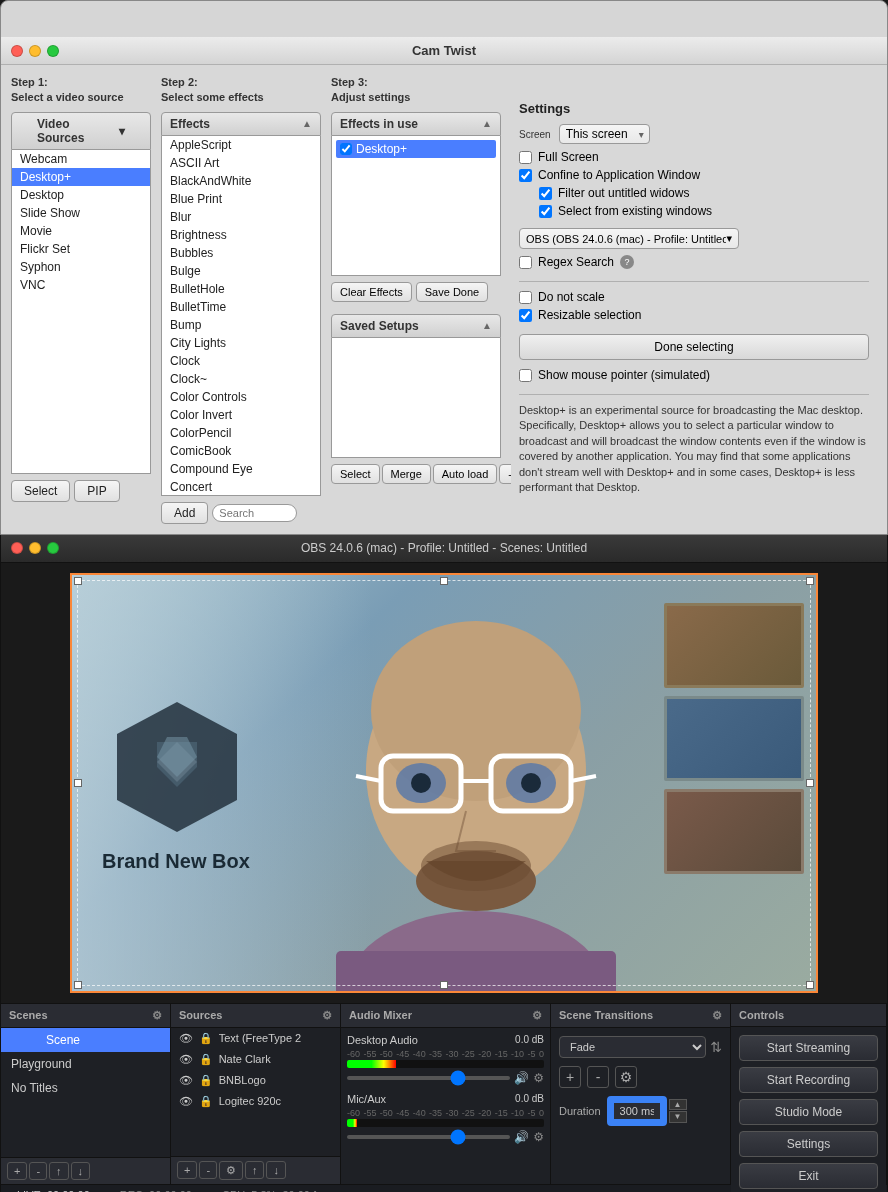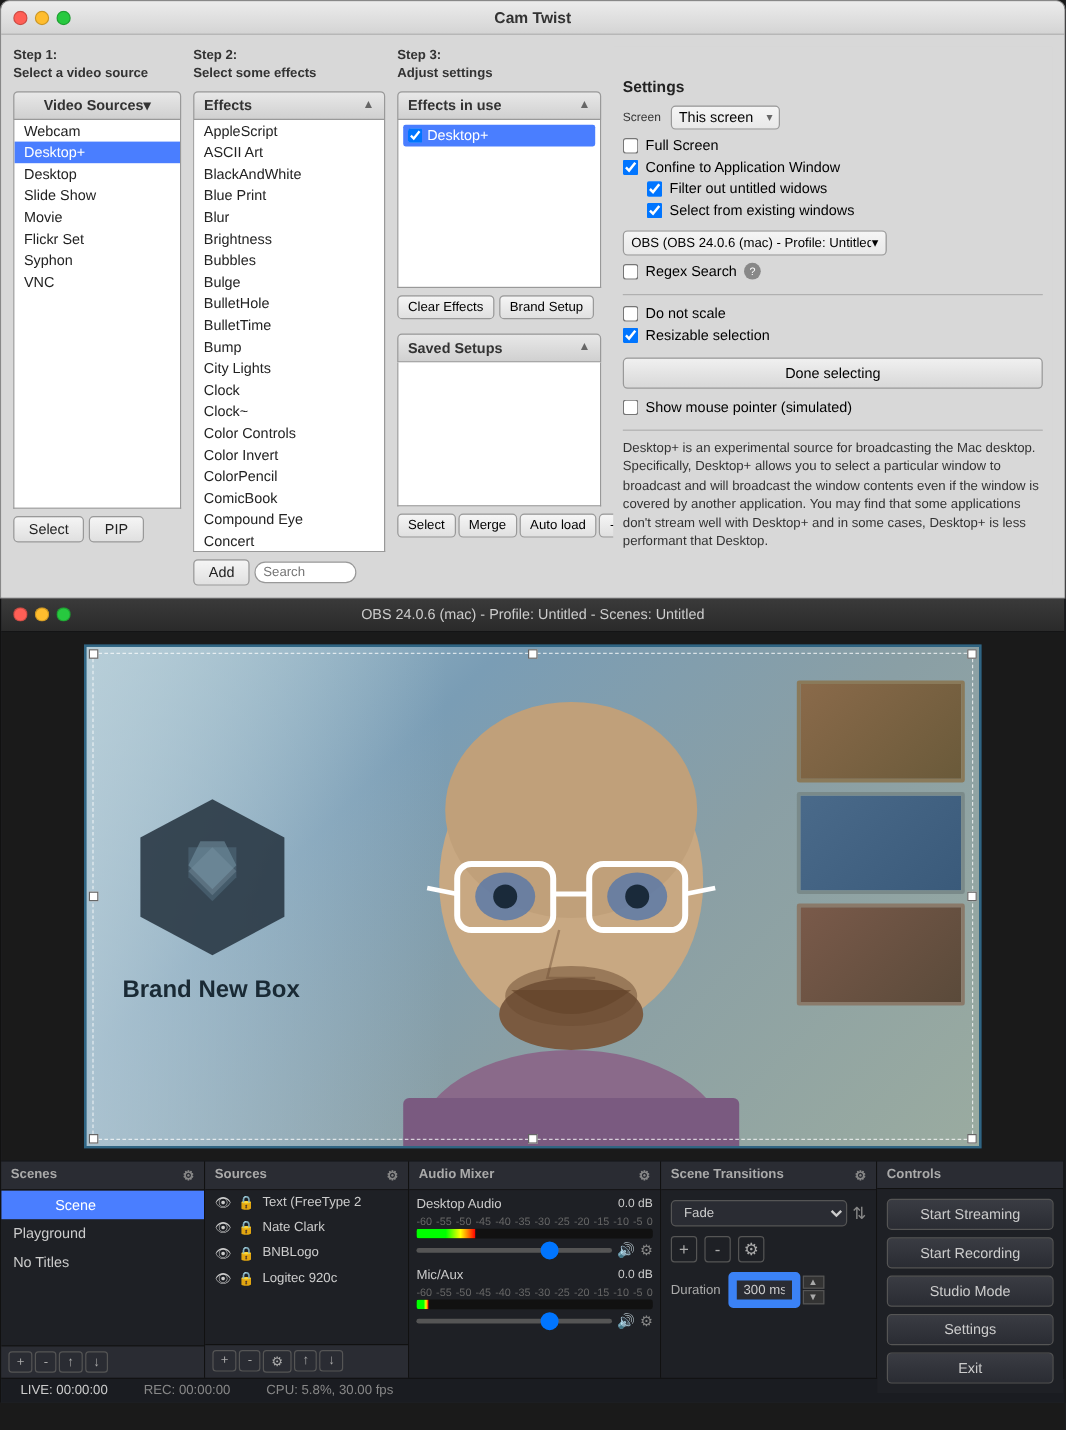--- a/index.html
+++ b/index.html
@@ -13,20 +13,21 @@
       overflow: hidden;
     }
     .window-titlebar {
       background: linear-gradient(to bottom, #ececec, #d4d4d4);
       height: 28px;
       display: flex;
       align-items: center;
       padding: 0 10px;
       border-bottom: 1px solid #b0b0b0;
       position: relative;
+      margin-top: 36px;
     }
     .window-titlebar .title {
       position: absolute;
       left: 50%;
       transform: translateX(-50%);
       font-size: 13px;
       font-weight: 600;
       color: #333;
     }
     .traffic-lights { display: flex; gap: 6px; }
@@ -36,21 +37,21 @@
     .tl-maximize { background: #27c93f; }
 
     .cam-twist-body { display: flex; padding: 10px; gap: 10px; background: #d8d8d8; }
 
     
     .step-panel { display: flex; flex-direction: column; }
     .step-label { font-size: 11px; font-weight: bold; color: #333; margin-bottom: 6px; line-height: 1.4; }
 
     
     .video-sources-panel { width: 140px; }
-    .panel-header { background: linear-gradient(to bottom, #e8e8e8, #d0d0d0); border: 1px solid #999; border-radius: 4px 4px 0 0; padding: 4px 11px; font-size: 12px; font-weight: bold; color: #333; display: flex; align-items: center; justify-content: center; }
+    .panel-header { background: linear-gradient(to bottom, #e8e8e8, #d0d0d0); border: 1px solid #999; border-radius: 4px 4px 0 0; padding: 4px 25px; font-size: 12px; font-weight: bold; color: #333; display: flex; align-items: center; justify-content: center; }
     .sources-list { background: white; border: 1px solid #999; border-top: none; height: 324px; overflow-y: auto; }
     .source-item { padding: 2px 8px; font-size: 12px; color: #222; cursor: pointer; }
     .source-item.selected { background: #4a7eff; color: white; }
     .panel-footer { display: flex; gap: 4px; margin-top: 6px; }
     .btn-small { background: linear-gradient(to bottom, #f5f5f5, #e0e0e0); border: 1px solid #999; border-radius: 4px; padding: 3px 12px; font-size: 12px; cursor: pointer; color: #222; }
 
     
     .effects-panel { width: 160px; }
     .panel-header-collapse { background: linear-gradient(to bottom, #e8e8e8, #d0d0d0); border: 1px solid #999; border-radius: 4px 4px 0 0; padding: 4px 8px; font-size: 12px; font-weight: bold; color: #333; display: flex; align-items: center; justify-content: space-between; }
     .collapse-btn { font-size: 10px; color: #666; }
@@ -88,21 +89,21 @@
     .effects-bottom-btns { display: flex; gap: 2px; }
     .btn-effects-sm { background: linear-gradient(to bottom, #f5f5f5, #e0e0e0); border: 1px solid #999; border-radius: 4px; padding: 3px 8px; font-size: 11px; cursor: pointer; white-space: nowrap; }
 
     
     .obs-window { background: #23252b; border-left: 1px solid #111; border-right: 1px solid #111; overflow: hidden; }
     .obs-titlebar { background: linear-gradient(to bottom, #3a3a3a, #2a2a2a); height: 28px; display: flex; align-items: center; padding: 0 10px; border-bottom: 1px solid #111; position: relative; }
     .obs-titlebar .title { position: absolute; left: 50%; transform: translateX(-50%); font-size: 12px; color: #ccc; }
 
     
     .obs-preview { background: #1a1a1a; height: 440px; display: flex; align-items: center; justify-content: center; position: relative; overflow: hidden; }
-    .preview-content { width: 748px; height: 420px; background: #0c4a6e; position: relative; overflow: hidden; border: 2px solid rgba(255,255,255,0.15); }
+    .preview-content { width: 748px; height: 420px; background: #f97316; position: relative; overflow: hidden; border: 2px solid rgba(255,255,255,0.15); }
 
     
     .selection-box { position: absolute; top: 5px; left: 5px; right: 5px; bottom: 5px; border: 1.5px dashed rgba(255,255,255,0.7); pointer-events: none; }
     .handle { position: absolute; width: 8px; height: 8px; background: white; border: 1px solid #666; }
     .handle.tl { top: -4px; left: -4px; }
     .handle.tc { top: -4px; left: calc(50% - 4px); }
     .handle.tr { top: -4px; right: -4px; }
     .handle.ml { top: calc(50% - 4px); left: -4px; }
     .handle.mr { top: calc(50% - 4px); right: -4px; }
     .handle.bl { bottom: -4px; left: -4px; }
@@ -261,21 +262,21 @@
         <span class="collapse-btn">▲</span>
       </div>
       <div class="effects-in-use-list">
         <div class="effect-in-use-item">
           <input type="checkbox" class="effect-checkbox" checked="" style="">
           <span>Desktop+</span>
         </div>
       </div>
       <div class="in-use-buttons">
         <button class="btn-effects">Clear Effects</button>
-        <button class="btn-effects">Brand Setup</button>
+        <button class="btn-effects">Save Done</button>
       </div>
       <div class="saved-setups-header">
         <span>Saved Setups</span>
         <span class="collapse-btn">▲</span>
       </div>
       <div class="saved-setups-list"></div>
       <div class="effects-bottom" style="margin-top:6px;">
         <div class="effects-bottom-btns">
           <button class="btn-effects-sm">Select</button>
           <button class="btn-effects-sm">Merge</button>

